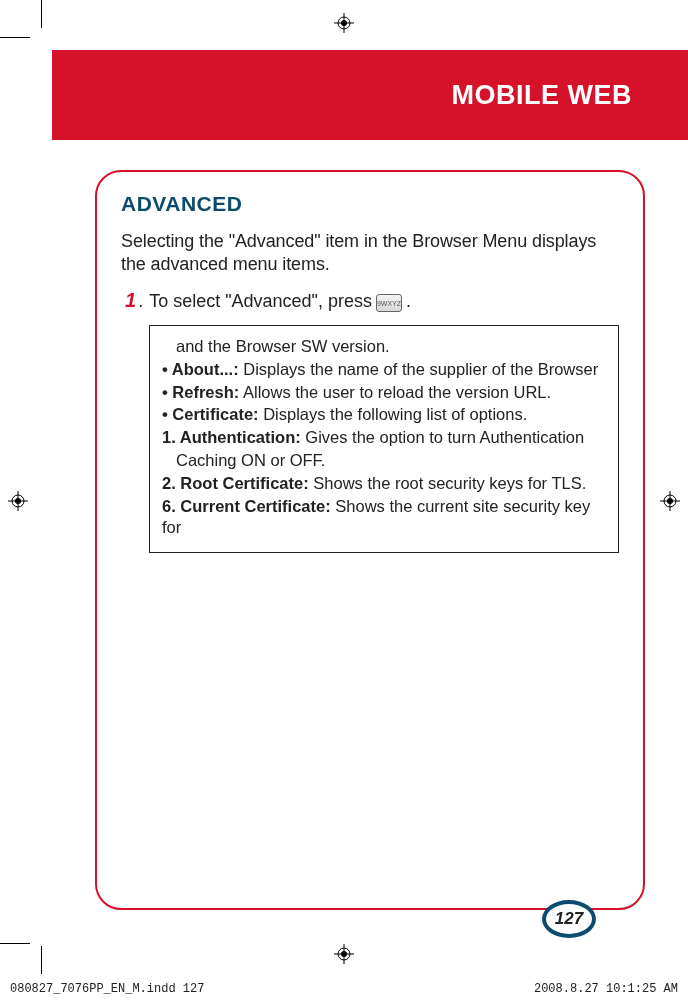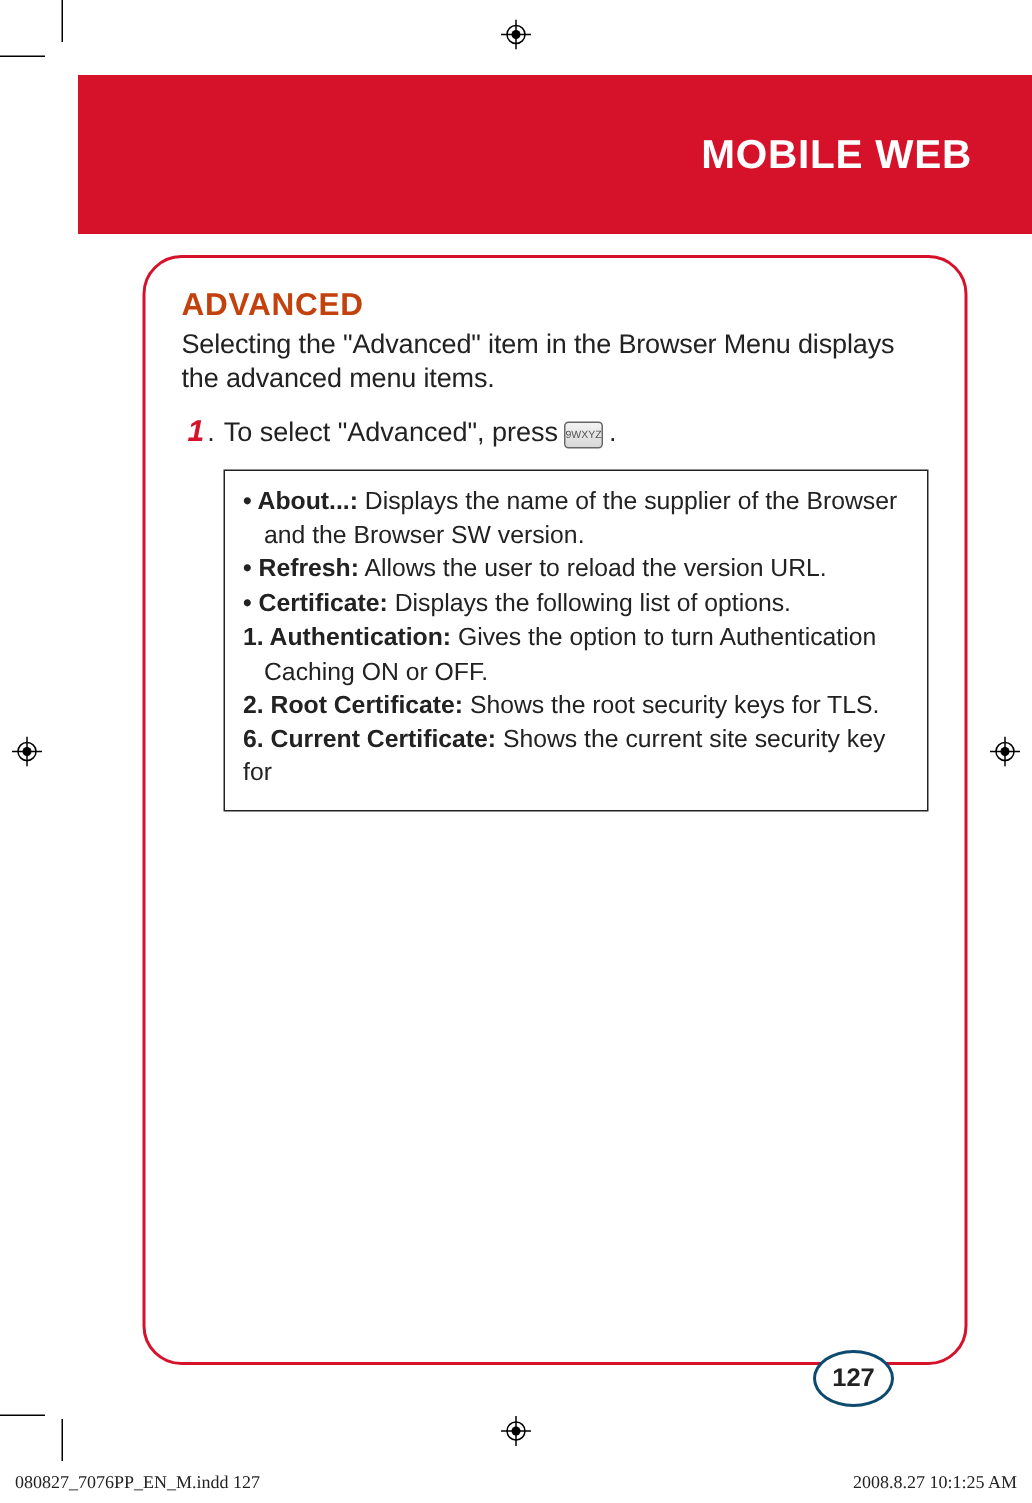--- a/index.html
+++ b/index.html
@@ -28,27 +28,27 @@
   .crop-tl-h { position: absolute; top: 37px; left: 0; width: 30px; height: 1px; background: #000; }
   .crop-bl-v { position: absolute; bottom: 28px; left: 41px; width: 1px; height: 28px; background: #000; }
   .crop-bl-h { position: absolute; bottom: 58px; left: 0; width: 30px; height: 1px; background: #000; }
 
   
   .banner {
     position: absolute;
     top: 50px;
     left: 52px;
     right: 0;
-    height: 106px;
+    height: 90px;
     background: #d6122a;
     color: #fff;
     display: flex;
     align-items: center;
     justify-content: flex-end;
-    padding-right: 40px;
+    padding-right: 56px;
   }
   .banner-title {
     font-weight: 700;
     font-size: 27px;
     letter-spacing: 0.5px;
   }
 
   
   .card {
     position: absolute;
@@ -59,22 +59,22 @@
     border: 2px solid #d6122a;
     border-radius: 26px;
     padding: 20px 24px 22px 24px;
   }
 
   .section-title {
     font-family: Arial, sans-serif;
     font-weight: 900;
     font-size: 21px;
     letter-spacing: 0.5px;
-    color: #c2410c;
-    margin-bottom: 2px;
+    color: #0c4a6e;
+    margin-bottom: 14px;
   }
 
   .intro {
     font-size: 18px;
     line-height: 1.3;
     color: #222;
     font-stretch: condensed;
     letter-spacing: -0.1px;
     margin-bottom: 10px;
   }
@@ -135,43 +135,44 @@
     padding-left: 14px;
   }
 
   
   .page-badge {
     position: absolute;
     bottom: 64px;
     right: 92px;
     width: 54px;
     height: 38px;
-    border: 2px solid #0c4a6e;
+    border: 4px solid #0c4a6e;
     border-radius: 50%/50%;
     display: flex;
     align-items: center;
     justify-content: center;
     font-weight: 700;
+    font-style: italic;
     font-size: 17px;
     color: #222;
     background: #fff;
   }
 
   
   .footer {
     position: absolute;
     bottom: 6px;
     left: 0;
     right: 0;
     padding: 0 10px;
     display: flex;
     justify-content: space-between;
     font-size: 12px;
     color: #222;
-    font-family: Liberation Serif, serif;
+    font-family: Liberation Mono, monospace;
   }
 </style>
 </head>
 <body>
 
 <div class="reg-mark reg-top">
   <svg width="20" height="20" viewBox="0 0 20 20">
       <circle cx="10" cy="10" r="6" fill="none" stroke="#000" stroke-width="1"></circle>
       <circle cx="10" cy="10" r="3" fill="#000"></circle>
       <line x1="10" y1="0" x2="10" y2="20" stroke="#000" stroke-width="1"></line>
@@ -220,24 +221,24 @@
     <span class="step-num">1</span>
     <span class="step-dot">.</span>
     <span class="step-text">
       <span>To select "Advanced", press</span>
       <span class="key-icon">9WXYZ</span>
       <span>.</span>
     </span>
   </div>
 
   <div class="options-box">
+    <div class="opt opt-cont">and the Browser SW version.</div>
     <div class="opt">
       <span class="lead">• About...:</span><span> Displays the name of the supplier of the Browser</span>
     </div>
-    <div class="opt opt-cont">and the Browser SW version.</div>
 
     <div class="opt">
       <span class="lead">• Refresh:</span><span> Allows the user to reload the version URL.</span>
     </div>
 
 
     <div class="opt">
       <span class="lead">• Certificate:</span><span> Displays the following list of options.</span>
     </div>
 

